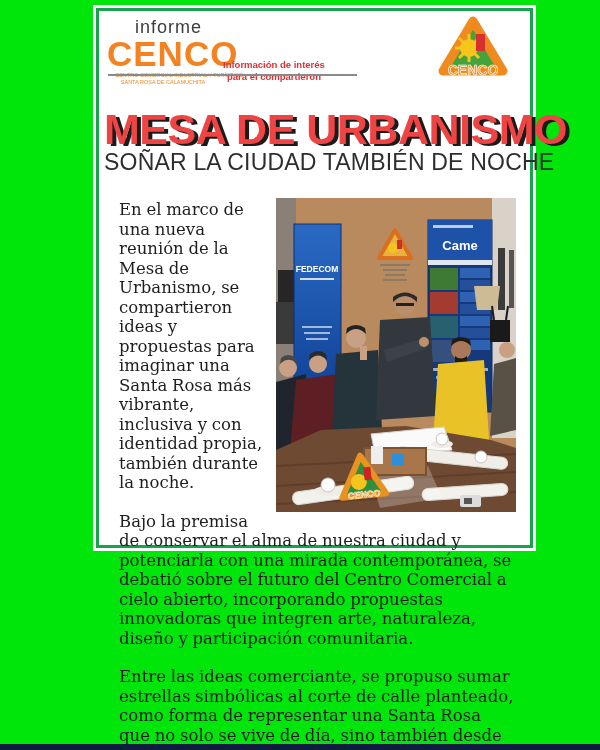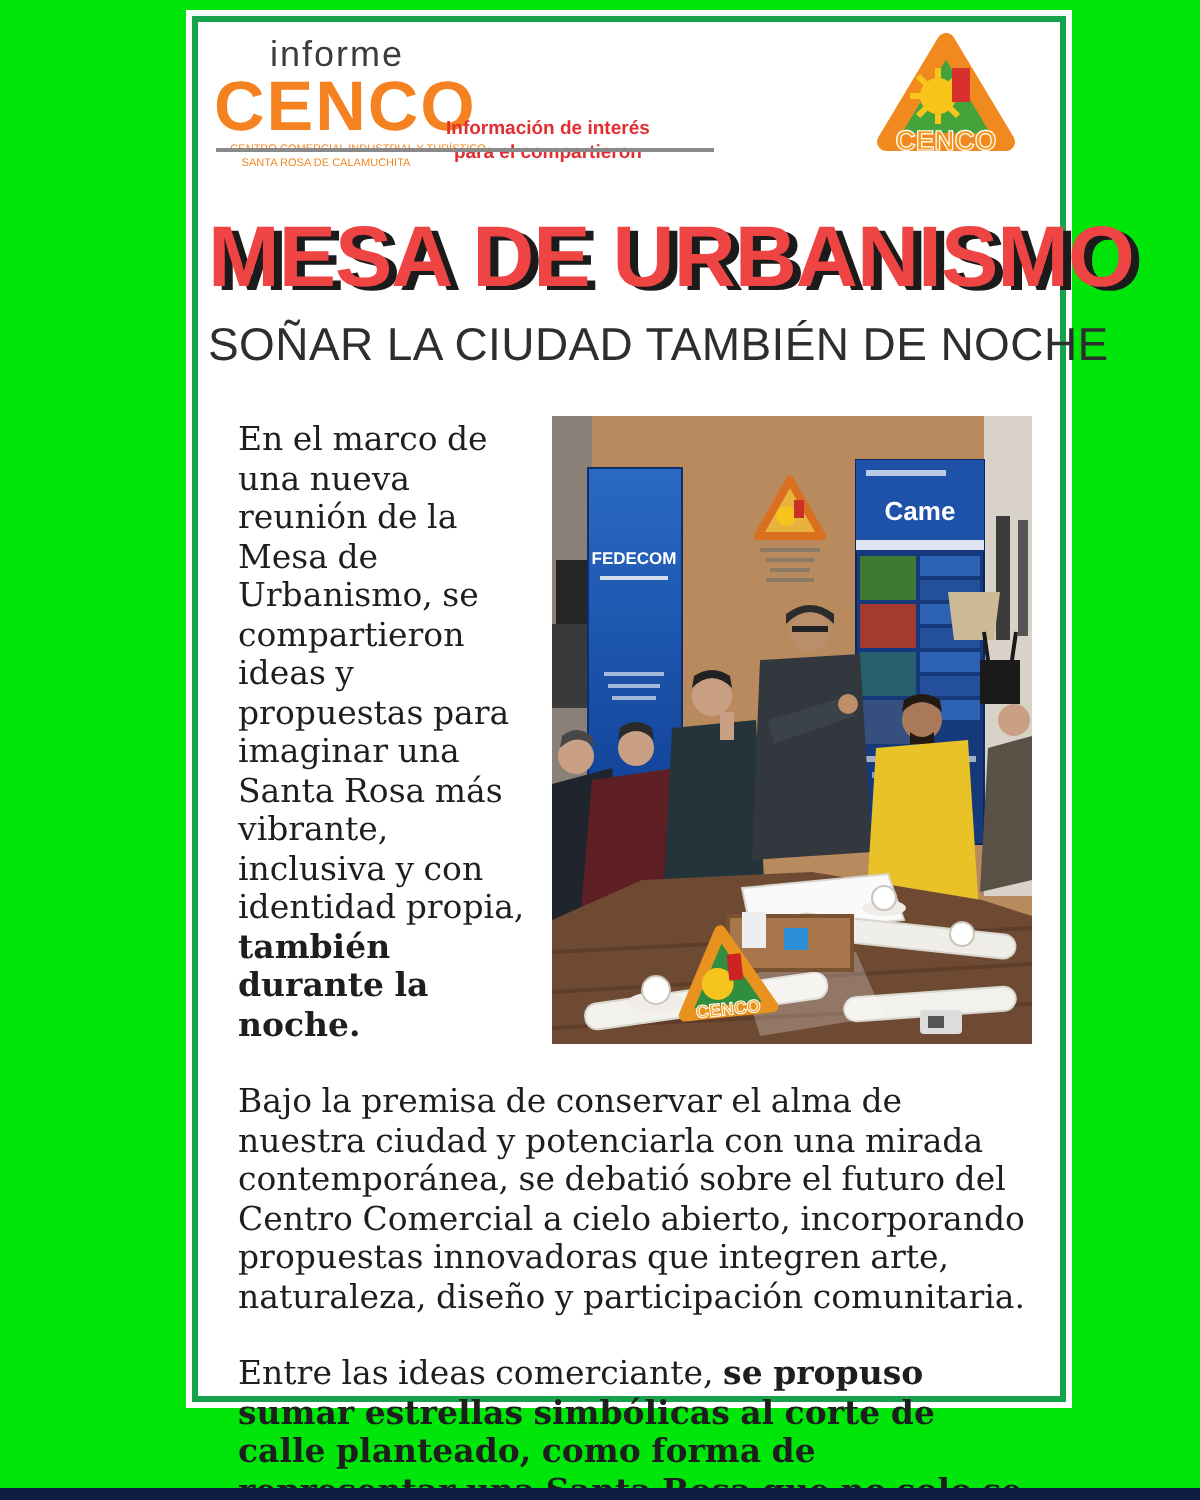--- a/index.html
+++ b/index.html
@@ -1,41 +1,41 @@
 <!DOCTYPE html>
 <html><head>
 <meta charset="utf-8">
 <style>
   html,body{margin:0;padding:0;}
   body{width:600px;height:750px;font-family:"Liberation Sans",sans-serif;}
   .page{position:relative;width:600px;height:750px;background:#00e60a;overflow:hidden;}
   .bottom-strip{position:absolute;left:0;right:0;bottom:0;height:6px;background:#0d1c3f;}
-  .card{position:absolute;left:96px;top:8px;width:437px;height:693px;box-sizing:border-box;
+  .card{position:absolute;left:96px;top:8px;width:437px;height:540px;box-sizing:border-box;
         background:#fff;border:3px solid #17a34c;box-shadow:0 0 0 3px #ffffff;}
   
   header{position:relative;height:82px;padding-top:7px;}
   .kicker{margin-left:36px;font-size:18px;letter-spacing:1px;color:#3c3c3c;line-height:1;}
   .brand-name{margin-left:8px;font-size:35px;font-weight:bold;letter-spacing:1px;color:#f58220;line-height:1.02;}
   .taglines{margin-left:12px;width:104px;text-align:center;color:#ef8a25;}
   .tag{font-size:6px;line-height:1.25;white-space:nowrap;transform:scale(0.92);transform-origin:center;}
   .note{position:absolute;left:124px;top:48px;color:#e22e33;font-size:9.5px;font-weight:bold;
         text-align:center;line-height:1.3;}
   .logo{position:absolute;right:20px;top:4px;}
   .divider{position:absolute;left:9px;top:63px;width:249px;height:2px;background:#8a8a8a;}
   
   h1{margin:8px 14px 0 5px;font-size:43px;font-weight:bold;color:#ef4444;line-height:1;
      letter-spacing:-0.5px;text-shadow:4px 2px 0 #1b1b1b;white-space:nowrap;}
-  h2{margin:10px 0 0 5px;font-size:23px;font-weight:normal;color:#2e2e2e;line-height:1;
+  h2{margin:0 0 0 5px;font-size:23px;font-weight:normal;color:#2e2e2e;line-height:1;
      letter-spacing:0.2px;white-space:nowrap;}
   
   .body{margin:26px 14px 0 20px;font-family:"DejaVu Serif",serif;font-size:16.5px;
         line-height:19.5px;color:#1e1e1e;word-spacing:-0.5px;}
   .body p{margin:0 0 19px 0;}
   .photo{float:right;width:240px;height:314px;margin:-2px 0 8px 9px;}
-  strong{font-weight:bold;}
+  strong{font-weight:normal;}
 </style>
 </head>
 <body>
 
 <div class="page">
   <div class="card">
 
     <header>
       <div class="brand">
         <div class="kicker">informe</div>

